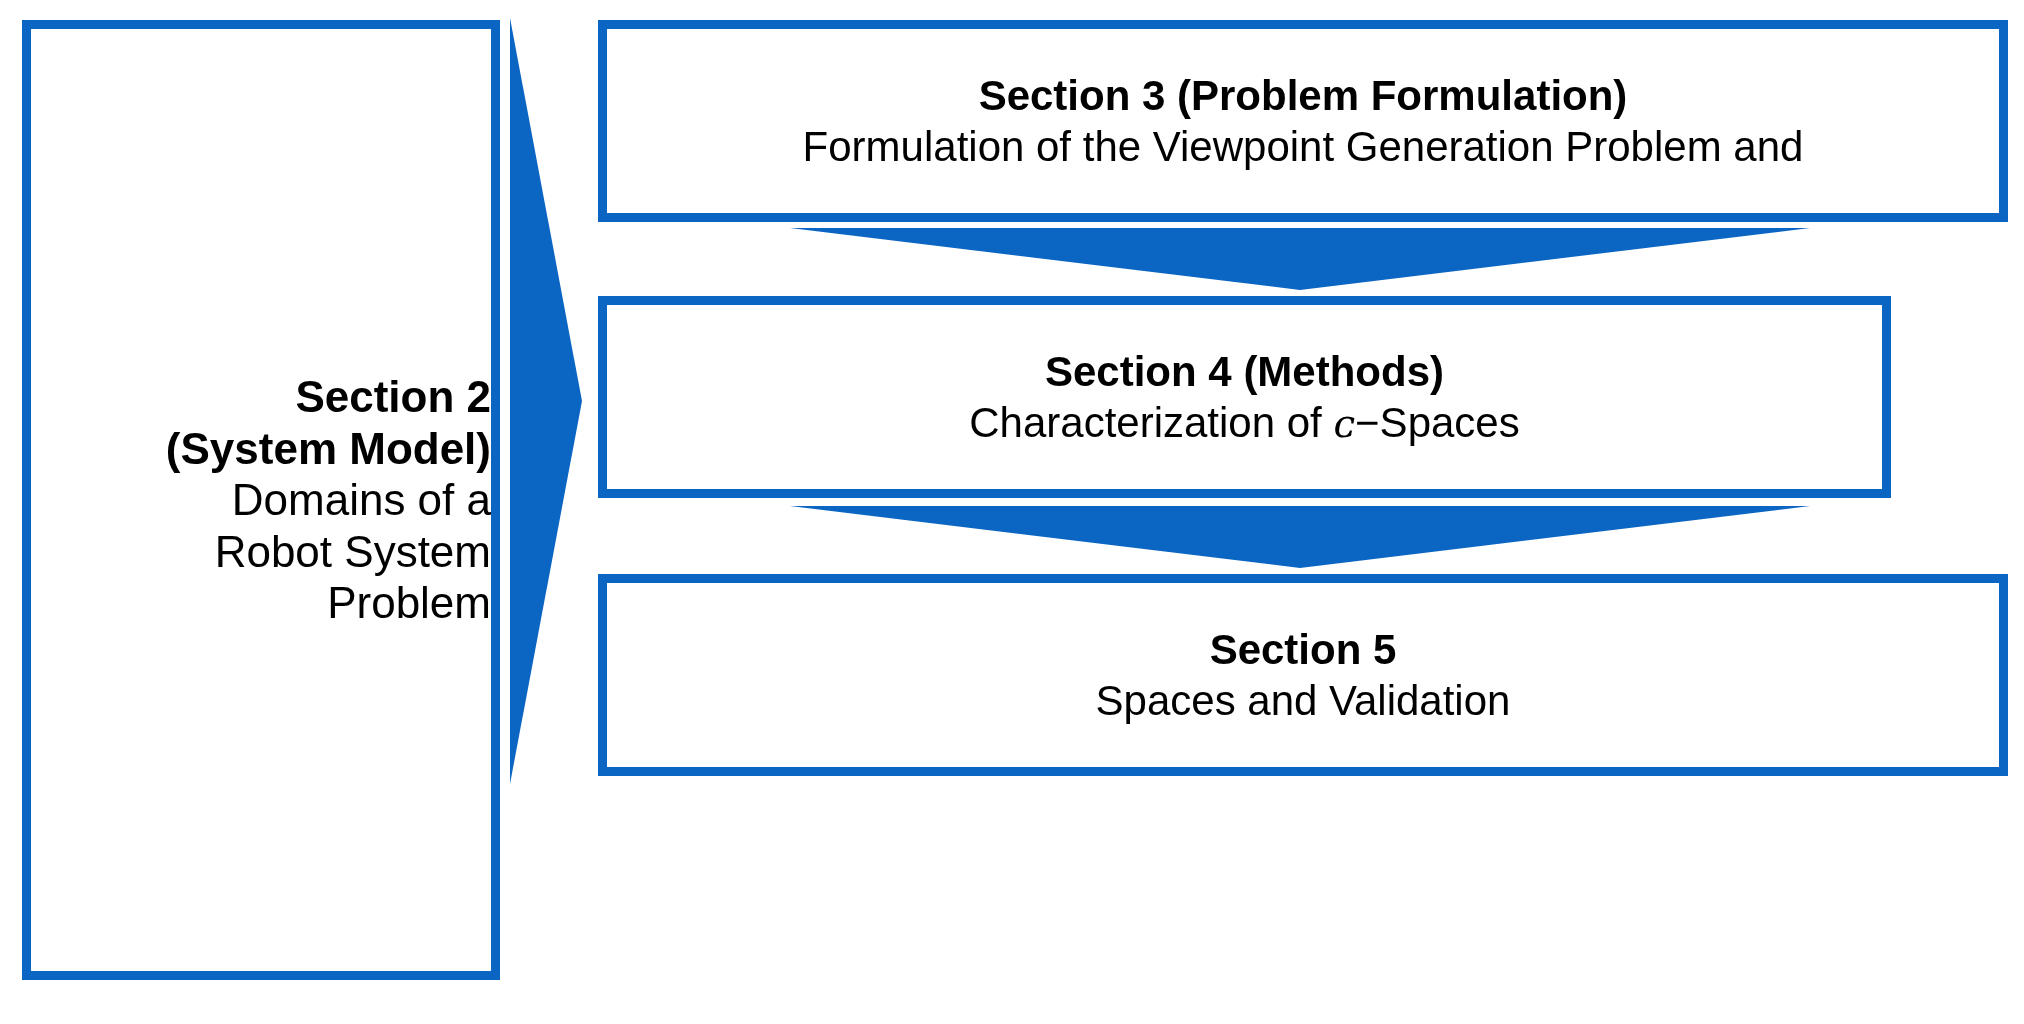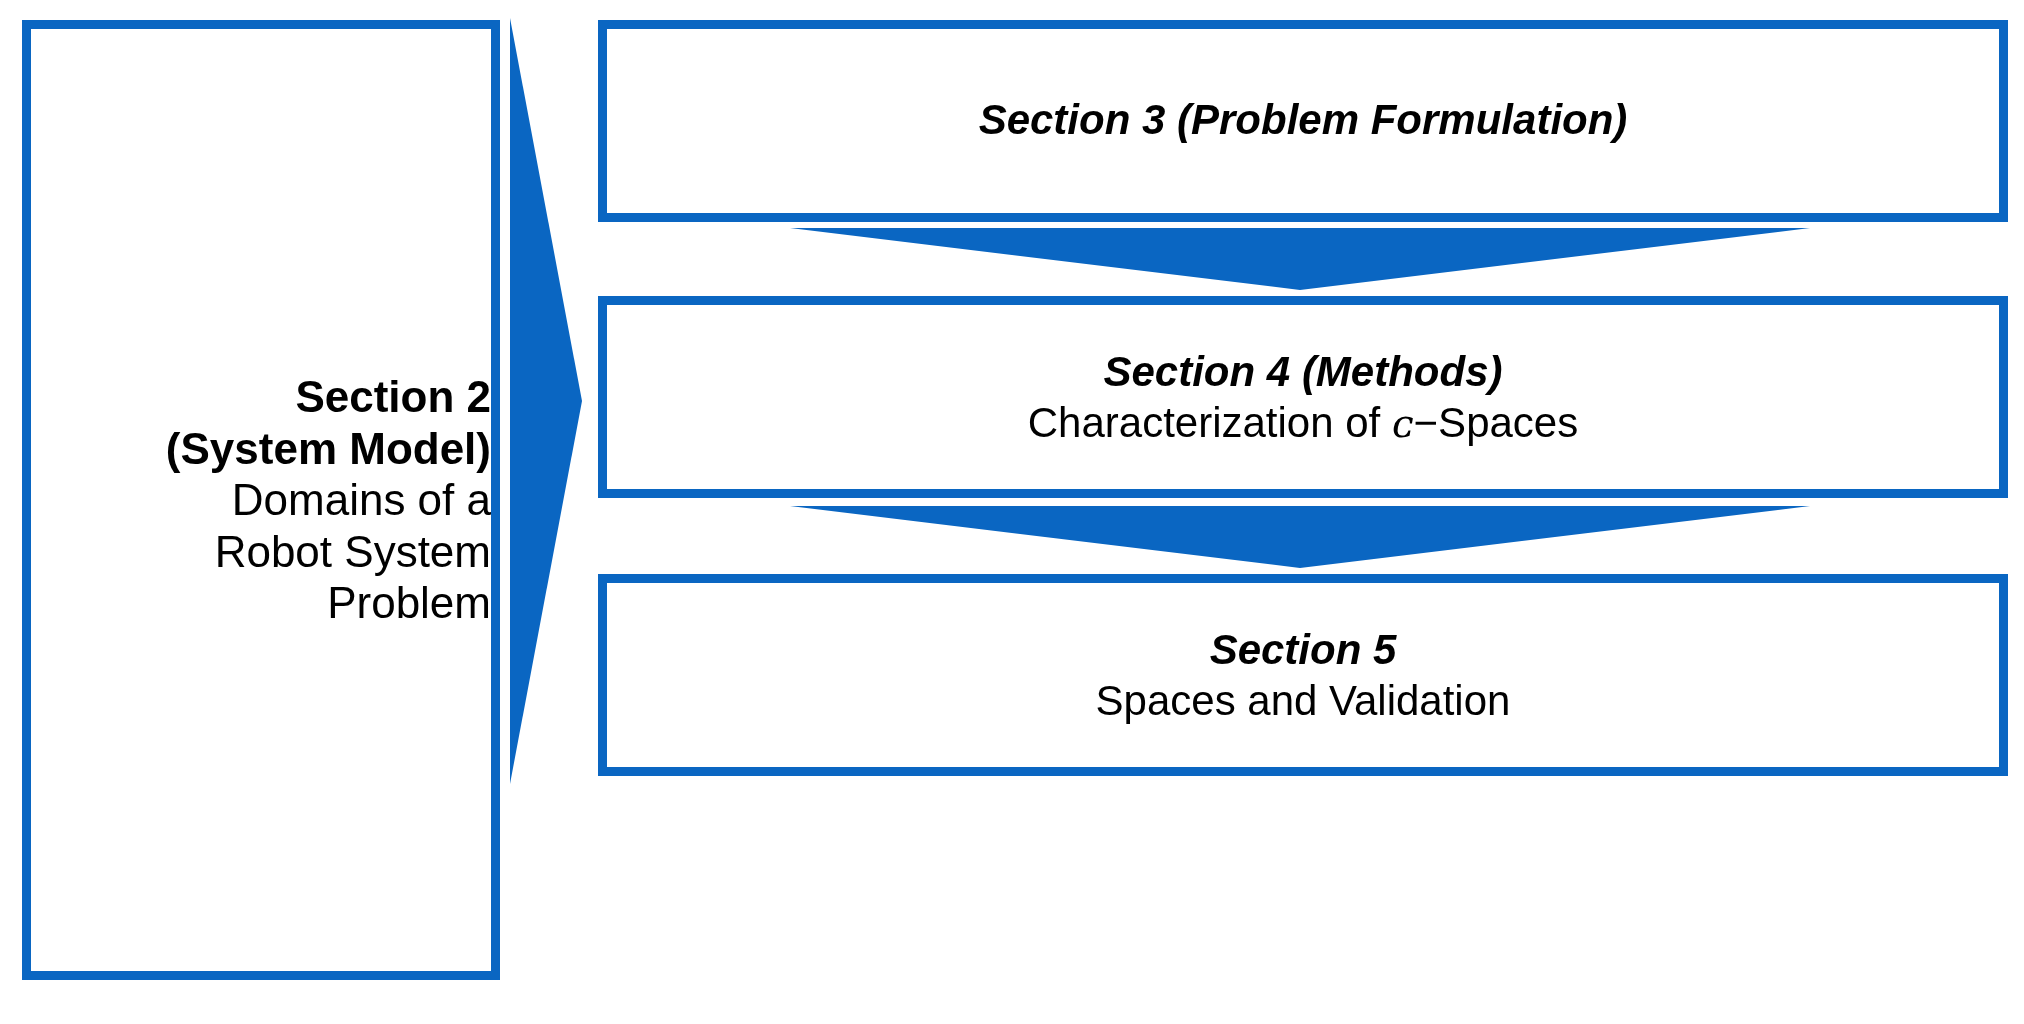--- a/index.html
+++ b/index.html
@@ -50,39 +50,38 @@
   #box-section3 {
     left: 598px;
     top: 20px;
     width: 1410px;
     height: 202px;
     font-size: 42px;
   }
   #box-section4 {
     left: 598px;
     top: 296px;
-    width: 1410px;
+    width: 1293px;
     height: 202px;
     font-size: 42px;
   }
   #box-section5 {
     left: 598px;
     top: 574px;
     width: 1410px;
     height: 202px;
     font-size: 42px;
   }
   .flow-box .line {
     display: block;
     white-space: nowrap;
   }
   .flow-box .line.bold {
     font-weight: bold;
     margin-bottom: 2px;
-    font-style: italic;
   }
 
   
   .cal {
     font-family: "DejaVu Serif", serif;
     font-style: italic;
     font-weight: normal;
     font-size: 0.92em;
     letter-spacing: 0;
   }
@@ -123,20 +122,21 @@
   </div>
 
   <div id="arrow-left-to-right">
     <svg width="72" height="766" viewBox="0 0 72 766" xmlns="http://www.w3.org/2000/svg">
       <polygon points="0,0 72,383 0,766" fill="#0a66c2"></polygon>
     </svg>
   </div>
 
   <div class="flow-box" id="box-section3">
     <span class="line bold">Section 3 (Problem Formulation)</span>
+    <span class="line">Formulation of the Viewpoint Generation Problem and</span>
   </div>
 
   <div class="arrow-down" id="arrow-3-to-4"></div>
 
   <div class="flow-box" id="box-section4">
     <span class="line bold">Section 4 (Methods)</span>
     <span class="line"><span>Characterization of </span><span class="cal">ᴄ</span><span class="dash">−Spaces</span></span>
   </div>
 
   <div class="arrow-down" id="arrow-4-to-5"></div>

